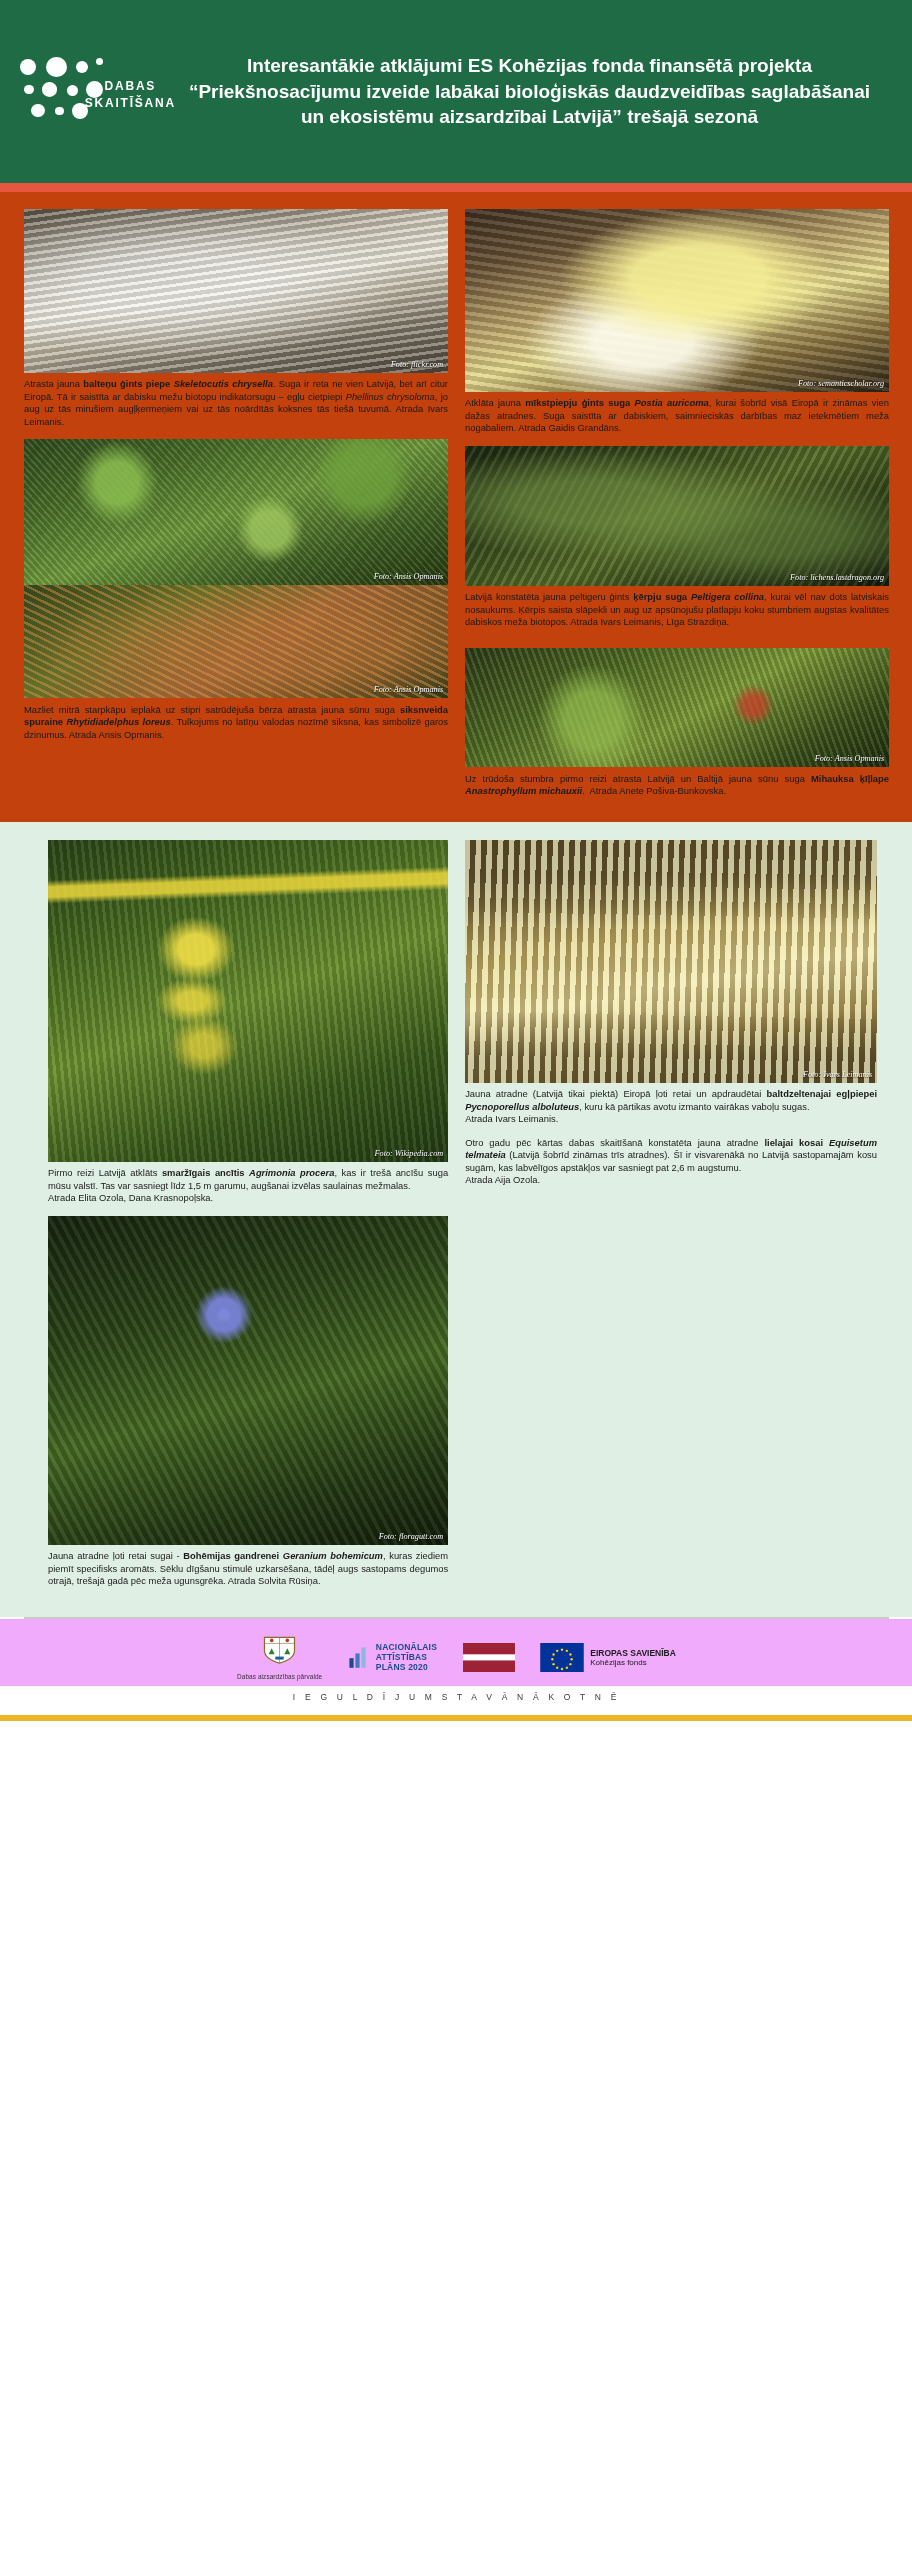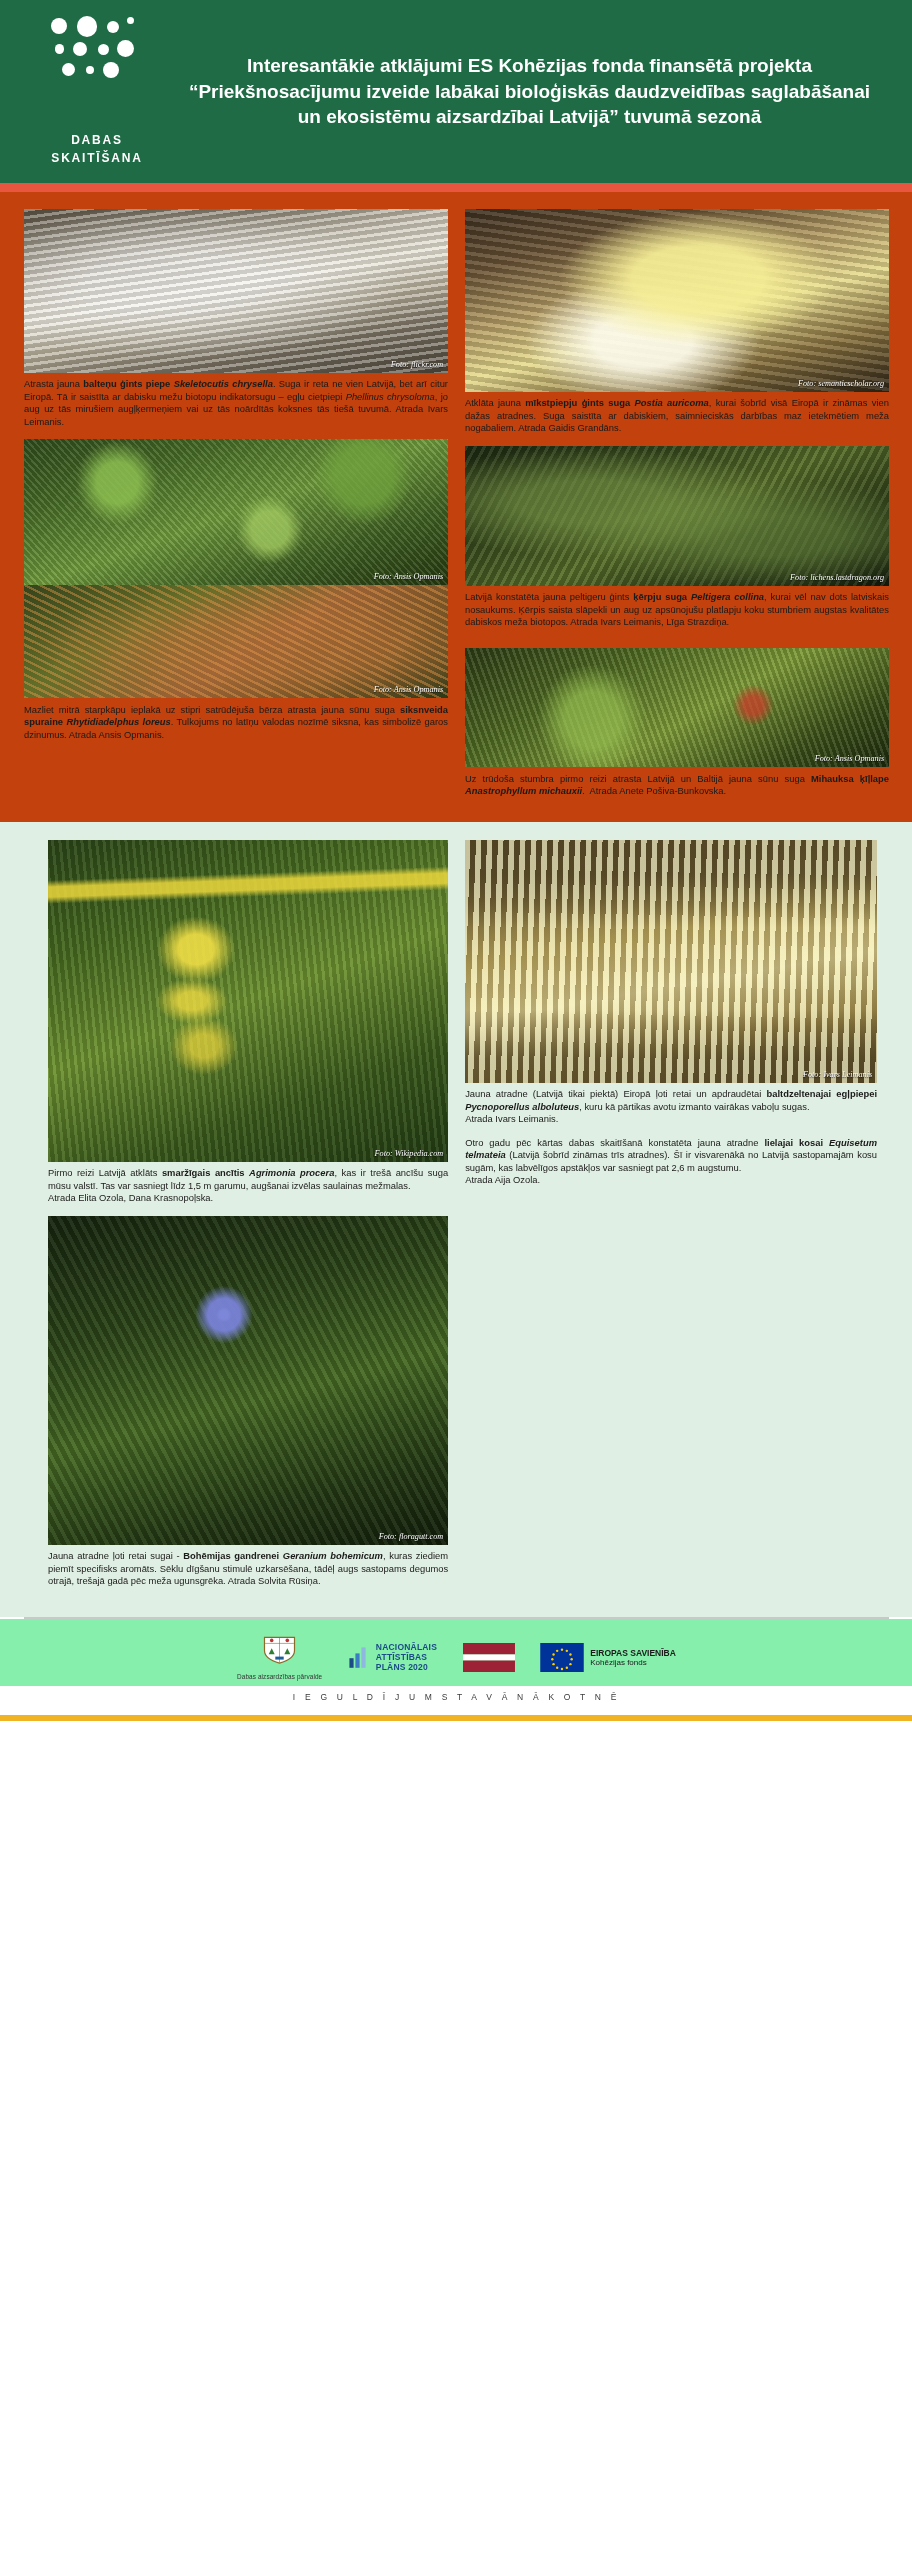--- a/index.html
+++ b/index.html
@@ -22,21 +22,21 @@
     height: 183px;
     display: flex;
     align-items: center;
     padding: 0 24px 0 18px;
     position: relative;
   }
   .logo-block {
     width: 158px;
     flex: 0 0 158px;
     display: flex;
-    flex-direction: column;
+    flex-direction: row;
     align-items: center;
     justify-content: center;
     color: #ffffff;
     gap: 39px;
   }
   .logo-dots { width: 97px; height: 70px; position: relative; }
   .logo-dots span {
     position: absolute;
     background: #ffffff;
     border-radius: 50%;
@@ -96,21 +96,21 @@
     text-align: justify;
     margin: 5.5px 0 11px 0;
   }
   .caption b { font-weight: 700; }
   .caption i { }
   .caption .bi { font-weight: 700; font-style: italic; }
 
   
   .footer-rule { height: 1.8px; background: #c9c9c9; margin: 0 24px; }
   .footer {
-    background: #86efac;
+    background: #f0abfc;
     padding: 16px 24px 6px 24px;
     display: flex;
     align-items: center;
     justify-content: center;
     gap: 25.6px;
   }
   .f-item { display: flex; align-items: center; gap: 6px; }
   .f-cap {
     font-size: 6.4px;
     color: #333;
@@ -157,21 +157,21 @@
         <span style="left:68px;top:24px; width:17px; height:17px;"></span>
         <span style="left:13.4px; top:47px; width:13.4px; height:13.4px;"></span>
         <span style="left:37px; top:50px; width:8.5px; height:8.5px;"></span>
         <span style="left:54px; top:46px; width:16px; height:16px;"></span>
       </div>
       <div class="logo-title">
         <div>DABAS</div>
         <div>SKAITĪŠANA</div>
       </div>
     </div>
-    <div class="header-title">Interesantākie atklājumi ES Kohēzijas fonda finansētā projekta “Priekšnosacījumu izveide labākai bioloģiskās daudzveidības saglabāšanai un ekosistēmu aizsardzībai Latvijā” tuvumā sezonā</div>
+    <div class="header-title">Interesantākie atklājumi ES Kohēzijas fonda finansētā projekta “Priekšnosacījumu izveide labākai bioloģiskās daudzveidības saglabāšanai un ekosistēmu aizsardzībai Latvijā” trešajā sezonā</div>
   </div>
   <div class="header-accent"></div>
 
   <div class="section-a">
     <div class="row">
 
       <div class="col">
 
         <div class="photo" style="height:164px; background:linear-gradient(170deg,#5b5243 0%,#8c8474 18%,#c9c3b4 34%,#e7e3d6 48%,#b8b09c 62%,#7d7565 78%,#4c453a 100%);">
           <div class="ph-inner" style="background:

